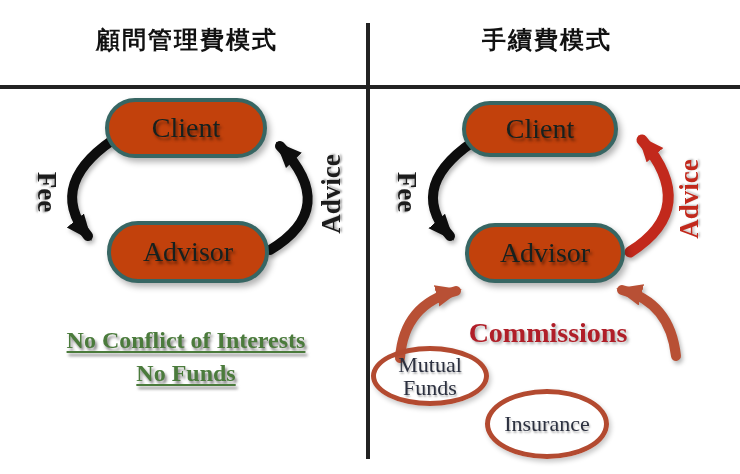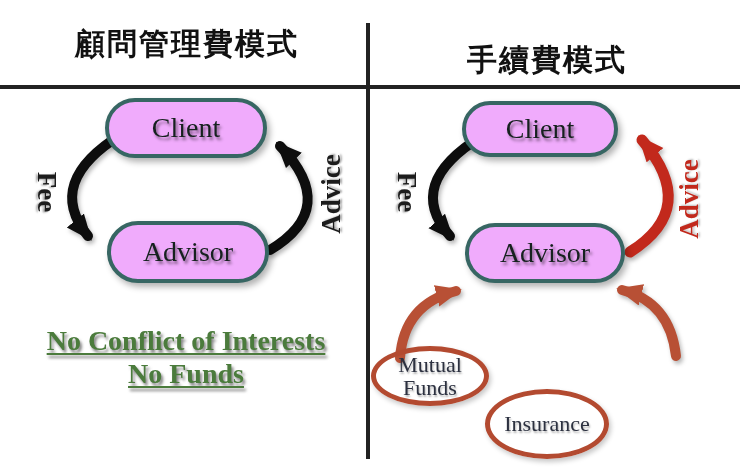--- a/index.html
+++ b/index.html
@@ -16,27 +16,27 @@
     font-family: "Liberation Serif", "DejaVu Serif", serif;
   }
 
   
   .panel-title {
     position: absolute;
     top: 24px;
     text-align: center;
     font-family: Liberation Sans, sans-serif;
     font-weight: 700;
-    font-size: 30px;
+    font-size: 24px;
     letter-spacing: 2px;
     color: #111111;
     white-space: nowrap;
   }
   .panel-title.left  { left: 12px;  width: 350px; }
-  .panel-title.right { left: 372px; width: 350px; margin-top: 16px; }
+  .panel-title.right { left: 372px; width: 350px; }
 
   
   .hline {
     position: absolute;
     left: 0; top: 85px;
     width: 740px; height: 4px;
     background: #222222;
   }
   .vline {
     position: absolute;
@@ -50,21 +50,21 @@
     position: absolute;
     left: 0; top: 0;
     width: 740px; height: 474px;
   }
   .arrow-shadow { filter: drop-shadow(2px 3px 2px rgba(0,0,0,0.28)); }
 
   
   .pill {
     position: absolute;
     box-sizing: border-box;
-    background: #f0abfc;
+    background: #c2410c;
     border: 4px solid #376663;
     border-radius: 34px;
     display: flex;
     align-items: center;
     justify-content: center;
     font-size: 28px;
     color: #16211f;
     text-shadow: 2px 3px 3px rgba(0,0,0,0.45);
     box-shadow: 3px 4px 6px rgba(0,0,0,0.30);
   }
@@ -91,21 +91,21 @@
                          text-shadow: 1px 2px 2px rgba(0,0,0,0.25); }
 
   
   .benefits {
     position: absolute;
     left: 10px; top: 324px;
     width: 352px;
     text-align: center;
   }
   .benefit-line {
-    font-size: 28px;
+    font-size: 24px;
     font-weight: 700;
     line-height: 33px;
     color: #4b7b3c;
     text-decoration: underline;
     text-decoration-thickness: 2px;
     text-underline-offset: 3px;
     text-shadow: 2px 3px 3px rgba(90,90,90,0.75);
   }
 
   
@@ -192,20 +192,21 @@
 
   <div class="pill client-right">
     <span>Client</span>
   </div>
   <div class="pill advisor-right">
     <span>Advisor</span>
   </div>
   <div class="vlabel cw fee-right">Fee</div>
   <div class="vlabel ccw advice-right">Advice</div>
 
+  <div class="commissions-label">Commissions</div>
 
   <div class="ring insurance">
     <span class="ring-label">Insurance</span>
   </div>
   <div class="ring mutual-funds">
     <span class="ring-label">Mutual Funds</span>
   </div>
 
 </div>
 

